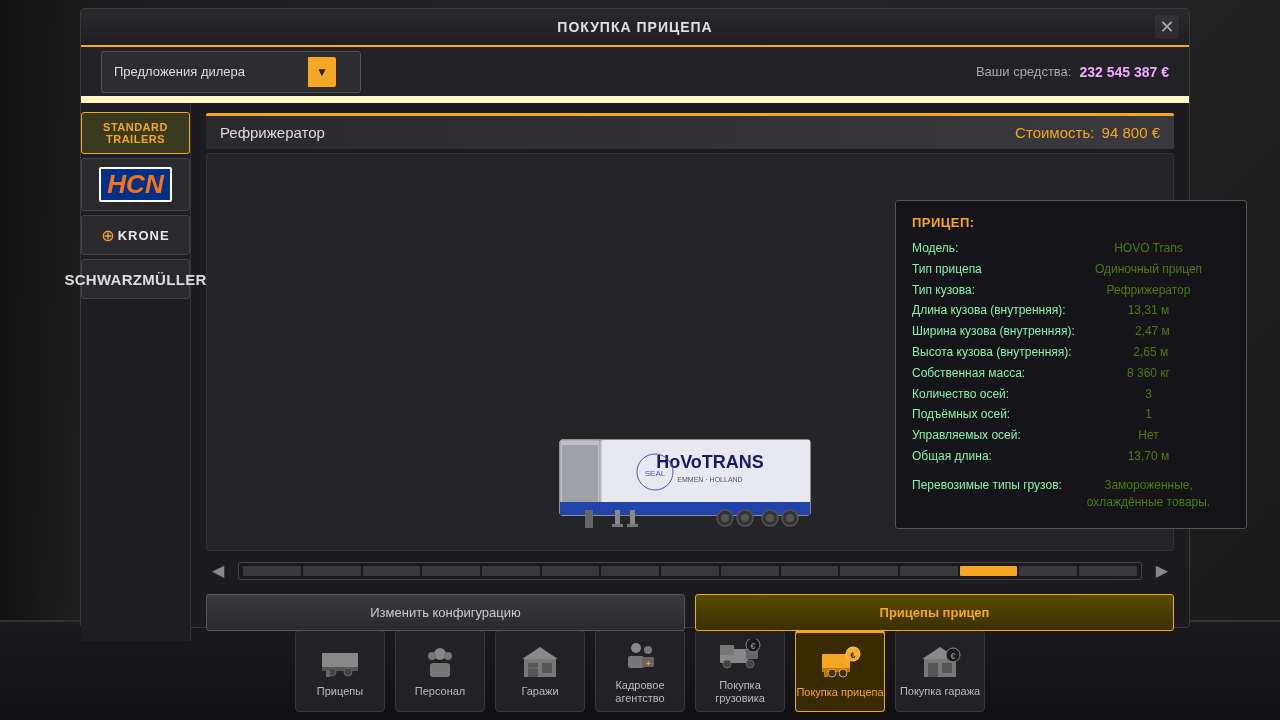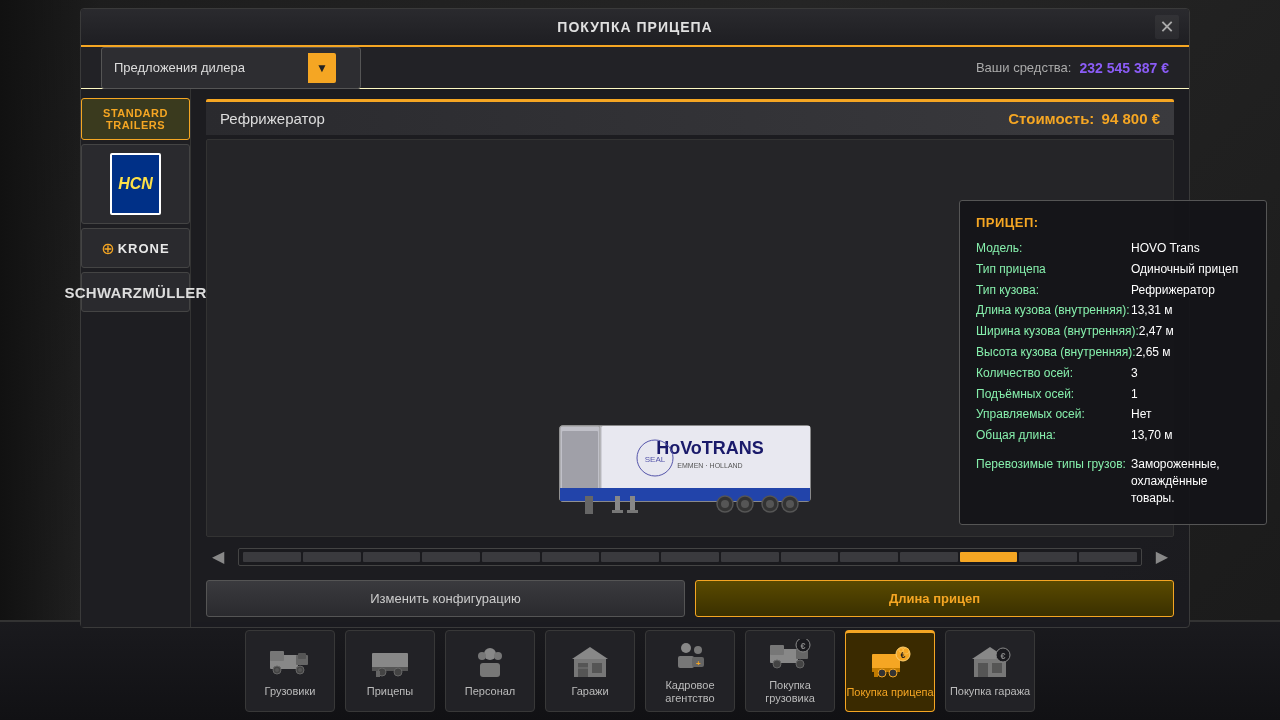--- a/index.html
+++ b/index.html
@@ -65,22 +65,22 @@
       cursor: pointer;
       width: 24px; height: 24px;
       display: flex; align-items: center; justify-content: center;
       background: rgba(255,255,255,0.05);
       border-radius: 2px;
     }
 
     
     .dealer-bar {
       background: #222226;
-      border-bottom: 1px solid #fef9c3;
-      height: 42px;
+      border-bottom: 7px solid #fef9c3;
+      height: 56px;
       display: flex;
       align-items: center;
       padding: 0 20px;
     }
     .dealer-dropdown {
       background: #2d2d31;
       border: 1px solid #555;
       color: #ddd;
       font-size: 13px;
       padding: 5px 35px 5px 12px;
@@ -100,21 +100,21 @@
       border-radius: 0 2px 2px 0;
       color: #222;
       font-size: 12px;
     }
     .funds-label {
       margin-left: auto;
       color: #aaa;
       font-size: 13px;
     }
     .funds-value {
-      color: #8b5cf6;
+      color: #f0abfc;
       font-size: 14px;
       font-weight: bold;
       margin-left: 8px;
     }
 
     
     .content-area {
       display: flex;
       height: calc(100% - 80px);
     }
@@ -148,26 +148,26 @@
       color: #f5a623;
       font-size: 11px;
       font-weight: bold;
       text-align: center;
       line-height: 1.1;
       letter-spacing: 0.5px;
     }
 
     
     .hcn-logo {
-      font-size: 16px;
+      font-size: 26px;
       font-weight: 900;
       font-style: italic;
-      color: #fde047;
+      color: #f97316;
       background: #003087;
-      padding: 20px 6px;
+      padding: 0 6px;
       border-radius: 2px;
       border: 2px solid #fff;
     }
 
     
     .krone-logo {
       font-size: 13px;
       font-weight: bold;
       color: #e8e8e8;
       letter-spacing: 1px;
@@ -210,21 +210,21 @@
       color: #ddd;
       font-size: 15px;
       font-weight: normal;
     }
     .product-price {
       color: #bbb;
       font-size: 13px;
     }
     .product-price span {
       color: #f5a623;
-      font-weight: bold;
+      font-weight: normal;
       font-size: 15px;
     }
 
     
     .preview-area {
       background: #252528;
       border: 1px solid #333;
       flex: 1;
       display: flex;
       align-items: flex-end;
@@ -305,23 +305,23 @@
       font-weight: bold;
       padding: 10px 16px;
       cursor: pointer;
       border-radius: 3px;
       text-align: center;
     }
 
     
     .info-panel {
       position: absolute;
-      right: 13px;
+      right: 33px;
       top: 200px;
-      width: 308px;
+      width: 352px;
       background: rgba(20, 20, 24, 0.95);
       border: 1px solid #555;
       border-radius: 3px;
       padding: 14px 16px;
       z-index: 20;
     }
     .info-title {
       color: #f5a623;
       font-size: 13px;
       font-weight: bold;
@@ -332,24 +332,25 @@
       display: flex;
       margin-bottom: 4px;
     }
     .info-label {
       color: #86efac;
       font-size: 12px;
       min-width: 155px;
       line-height: 1.4;
     }
     .info-value {
-      color: #ffffff;
+      color: #4d7c0f;
       font-size: 12px;
       flex: 1;
       line-height: 1.4;
+      text-align: center;
     }
 
     
     .taskbar {
       position: absolute;
       bottom: 0; left: 0; right: 0;
       height: 100px;
       background: linear-gradient(to bottom, #1a1a1e, #111114);
       border-top: 2px solid #333;
       display: flex;
@@ -504,21 +505,21 @@
             <div class="slider-seg active"></div>
             <div class="slider-seg"></div>
             <div class="slider-seg"></div>
           </div>
         </div>
         <span class="slider-arrow">▶</span>
       </div>
 
       <div class="actions-row">
         <div class="btn-config">Изменить конфигурацию</div>
-        <div class="btn-buy">Длина прицеп</div>
+        <div class="btn-buy">Прицепы прицеп</div>
       </div>
 
     </div>
   </div>
 </div>
 
 <div class="info-panel">
   <div class="info-title">ПРИЦЕП:</div>
   <div id="info-rows-container">
       <div class="info-row">
@@ -539,20 +540,24 @@
       </div>
       <div class="info-row">
         <span class="info-label">Ширина кузова (внутренняя):</span>
         <span class="info-value">2,47 м</span>
       </div>
       <div class="info-row">
         <span class="info-label">Высота кузова (внутренняя):</span>
         <span class="info-value">2,65 м</span>
       </div>
       <div class="info-row">
+        <span class="info-label">Собственная масса:</span>
+        <span class="info-value">8 360 кг</span>
+      </div>
+      <div class="info-row">
         <span class="info-label">Количество осей:</span>
         <span class="info-value">3</span>
       </div>
       <div class="info-row">
         <span class="info-label">Подъёмных осей:</span>
         <span class="info-value">1</span>
       </div>
       <div class="info-row">
         <span class="info-label">Управляемых осей:</span>
         <span class="info-value">Нет</span>
@@ -564,35 +569,20 @@
       <div style="height: 8px;"></div>
       <div class="info-row">
         <span class="info-label">Перевозимые типы грузов:</span>
         <span class="info-value">Замороженные, охлаждённые товары.</span>
       </div>
     </div>
 </div>
 
 <div class="taskbar">
 
-  <div class="taskbar-item">
-    <div class="taskbar-icon">
-      <svg width="44" height="34" viewBox="0 0 44 34" xmlns="http://www.w3.org/2000/svg">
-        <rect x="2" y="10" width="28" height="14" rx="1" fill="#888"></rect>
-        <rect x="2" y="6" width="14" height="10" rx="1" fill="#777"></rect>
-        <rect x="28" y="10" width="12" height="10" rx="1" fill="#666"></rect>
-        <rect x="30" y="8" width="8" height="6" rx="1" fill="#555"></rect>
-        <circle cx="9" cy="25" r="4" fill="#444" stroke="#666" stroke-width="1"></circle>
-        <circle cx="9" cy="25" r="2" fill="#555"></circle>
-        <circle cx="32" cy="25" r="4" fill="#444" stroke="#666" stroke-width="1"></circle>
-        <circle cx="32" cy="25" r="2" fill="#555"></circle>
-      </svg>
-    </div>
-    <span class="taskbar-label">Грузовики</span>
-  </div>
 
   <div class="taskbar-item">
     <div class="taskbar-icon">
       <svg width="44" height="34" viewBox="0 0 44 34" xmlns="http://www.w3.org/2000/svg">
         <rect x="4" y="8" width="36" height="16" rx="1" fill="#888"></rect>
         <rect x="4" y="22" width="36" height="4" fill="#555"></rect>
         <circle cx="14" cy="27" r="4" fill="#444" stroke="#666" stroke-width="1"></circle>
         <circle cx="30" cy="27" r="4" fill="#444" stroke="#666" stroke-width="1"></circle>
         <rect x="8" y="26" width="4" height="6" fill="#666"></rect>
       </svg>

